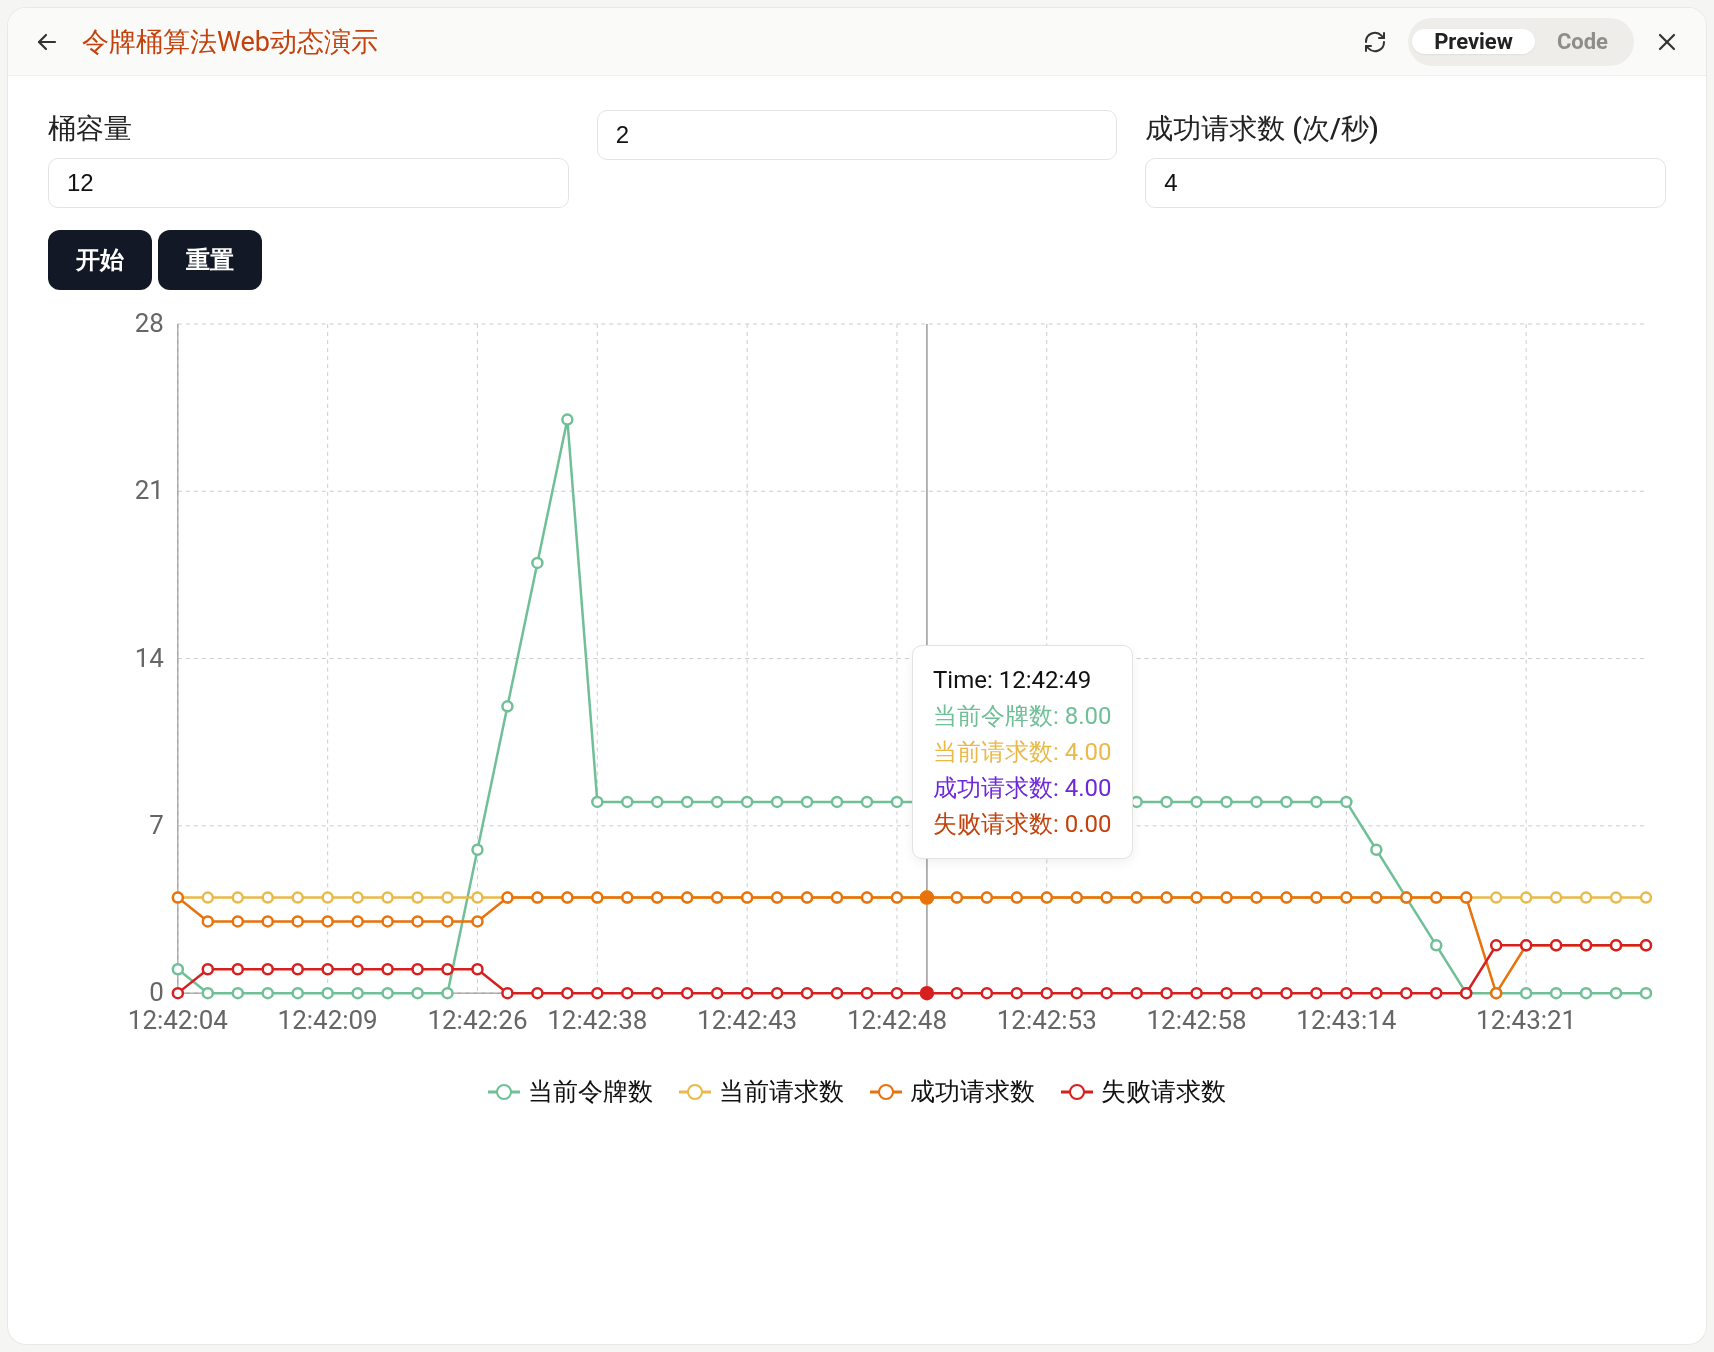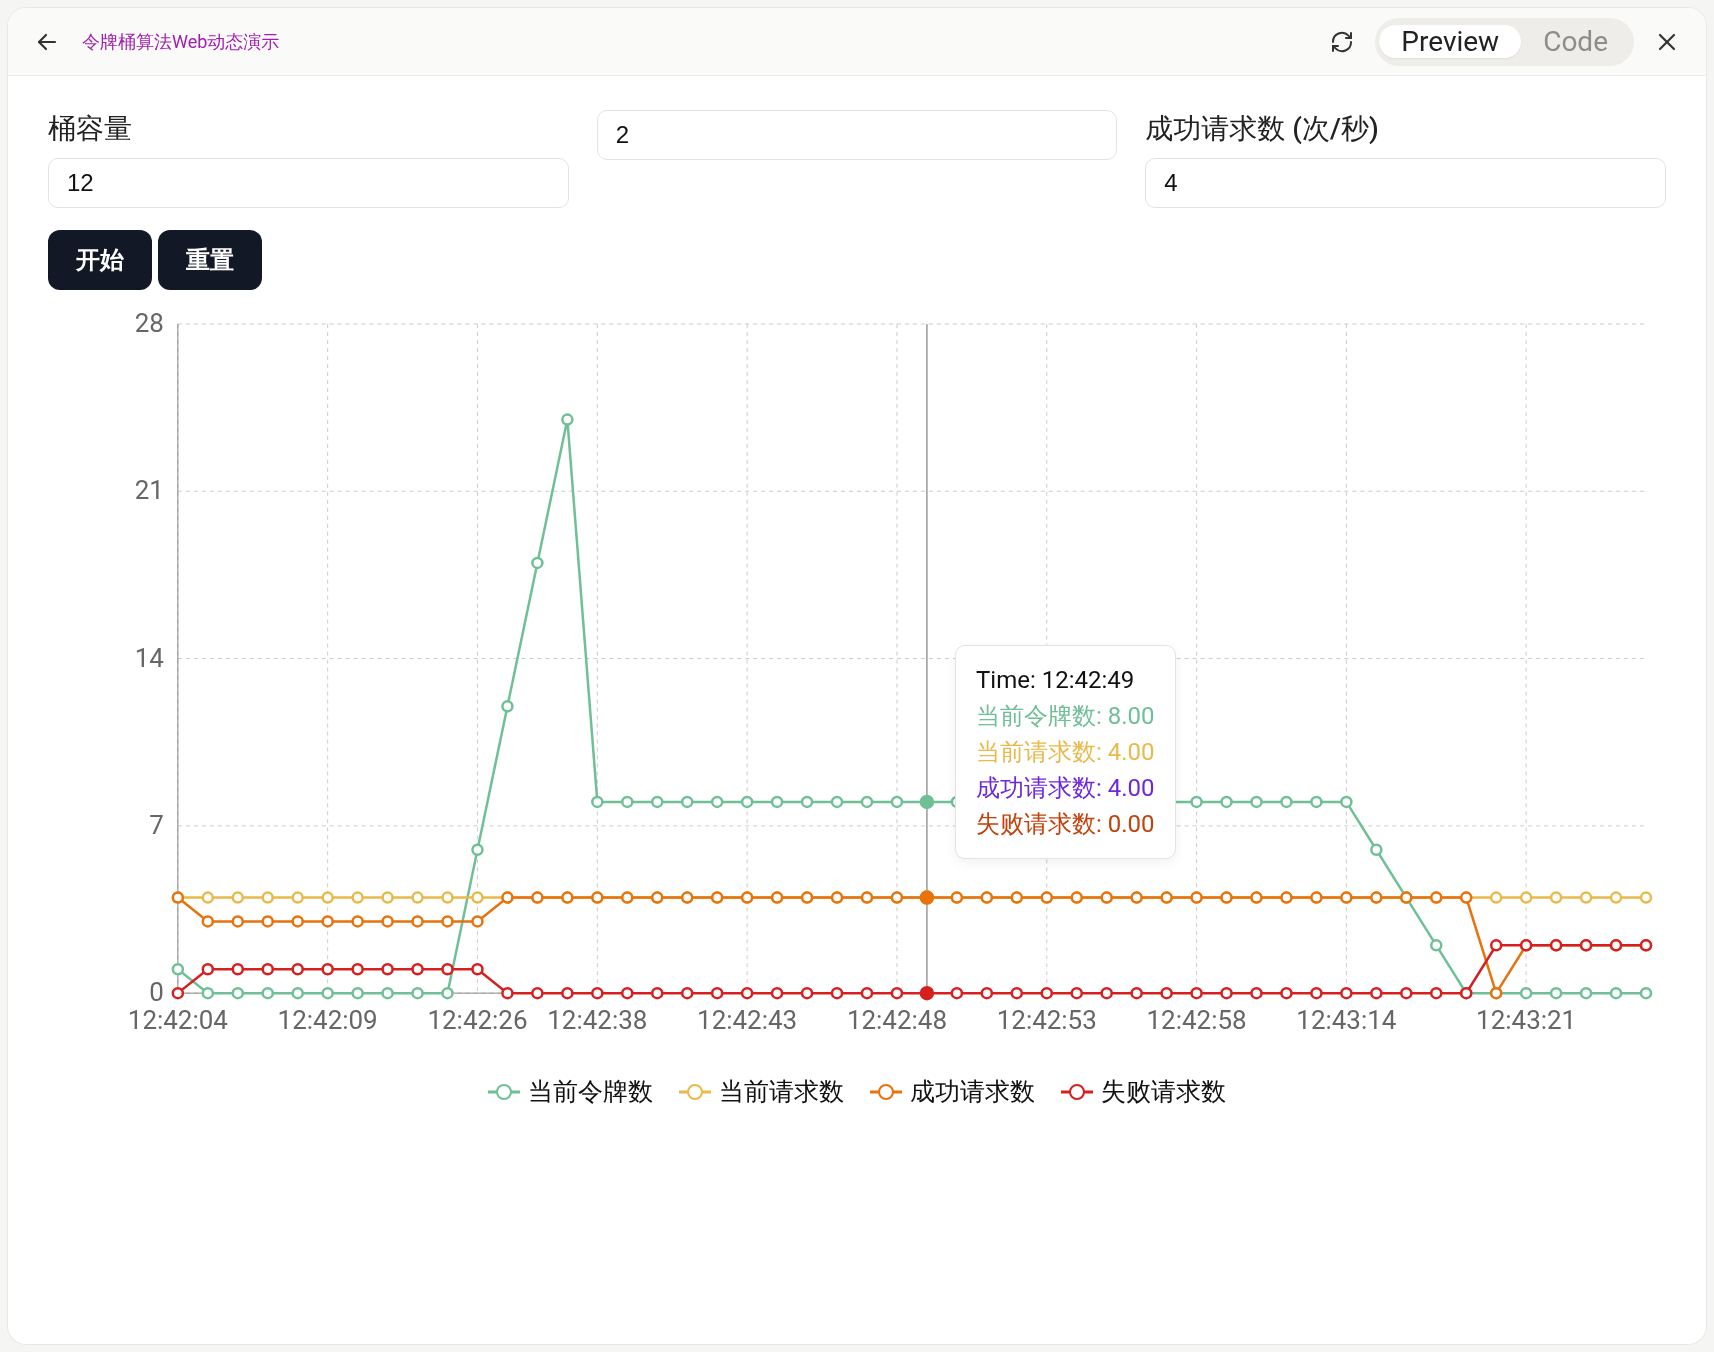--- a/index.html
+++ b/index.html
@@ -45,42 +45,42 @@
     width: 34px;
     height: 34px;
     display: inline-flex;
     align-items: center;
     justify-content: center;
     color: #333;
     cursor: pointer;
     border-radius: 6px;
   }
   .page-title {
-    font-size: 18px;
+    font-size: 27px;
     font-weight: 400;
-    color: #a21caf;
+    color: #c2410c;
   }
   .topbar-right {
     display: flex;
     align-items: center;
     gap: 16px;
   }
   .seg {
     display: inline-flex;
     background: #eeedea;
     border-radius: 999px;
     padding: 4px;
     height: 48px;
     align-items: center;
   }
   .seg-btn {
     padding: 0 22px;
     border-radius: 999px;
-    font-size: 28px;
-    font-weight: 400;
+    font-size: 22px;
+    font-weight: 700;
     cursor: pointer;
     color: #8f8d89;
   }
   .seg-btn.active {
     background: #fff;
     color: #222;
     box-shadow: 0 1px 2px rgba(0,0,0,0.06);
   }
   
   .content {
@@ -507,21 +507,21 @@
           <span class="legend-item">
             <span class="legend-swatch" id="sw-success" style="color: rgb(232, 114, 12);"></span>
             <span>成功请求数</span>
           </span>
           <span class="legend-item">
             <span class="legend-swatch" id="sw-fail" style="color: rgb(214, 32, 31);"></span>
             <span>失败请求数</span>
           </span>
         </div>
 
-        <div class="tooltip" id="chart-tooltip" style="left: 907px; top: 341.178px;">
+        <div class="tooltip" id="chart-tooltip" style="left: 864px; top: 341.178px;">
           <span class="tt-row" style="color:#111;">
             <span>Time</span>: 
             <span>12:42:49</span>
           </span>
           <span class="tt-row" id="tt-tokens" style="color: rgb(111, 191, 151);">
             <span>当前令牌数</span>: 
             <span>8.00</span>
           </span>
           <span class="tt-row" id="tt-requests" style="color: rgb(233, 185, 73);">
             <span>当前请求数</span>: 

